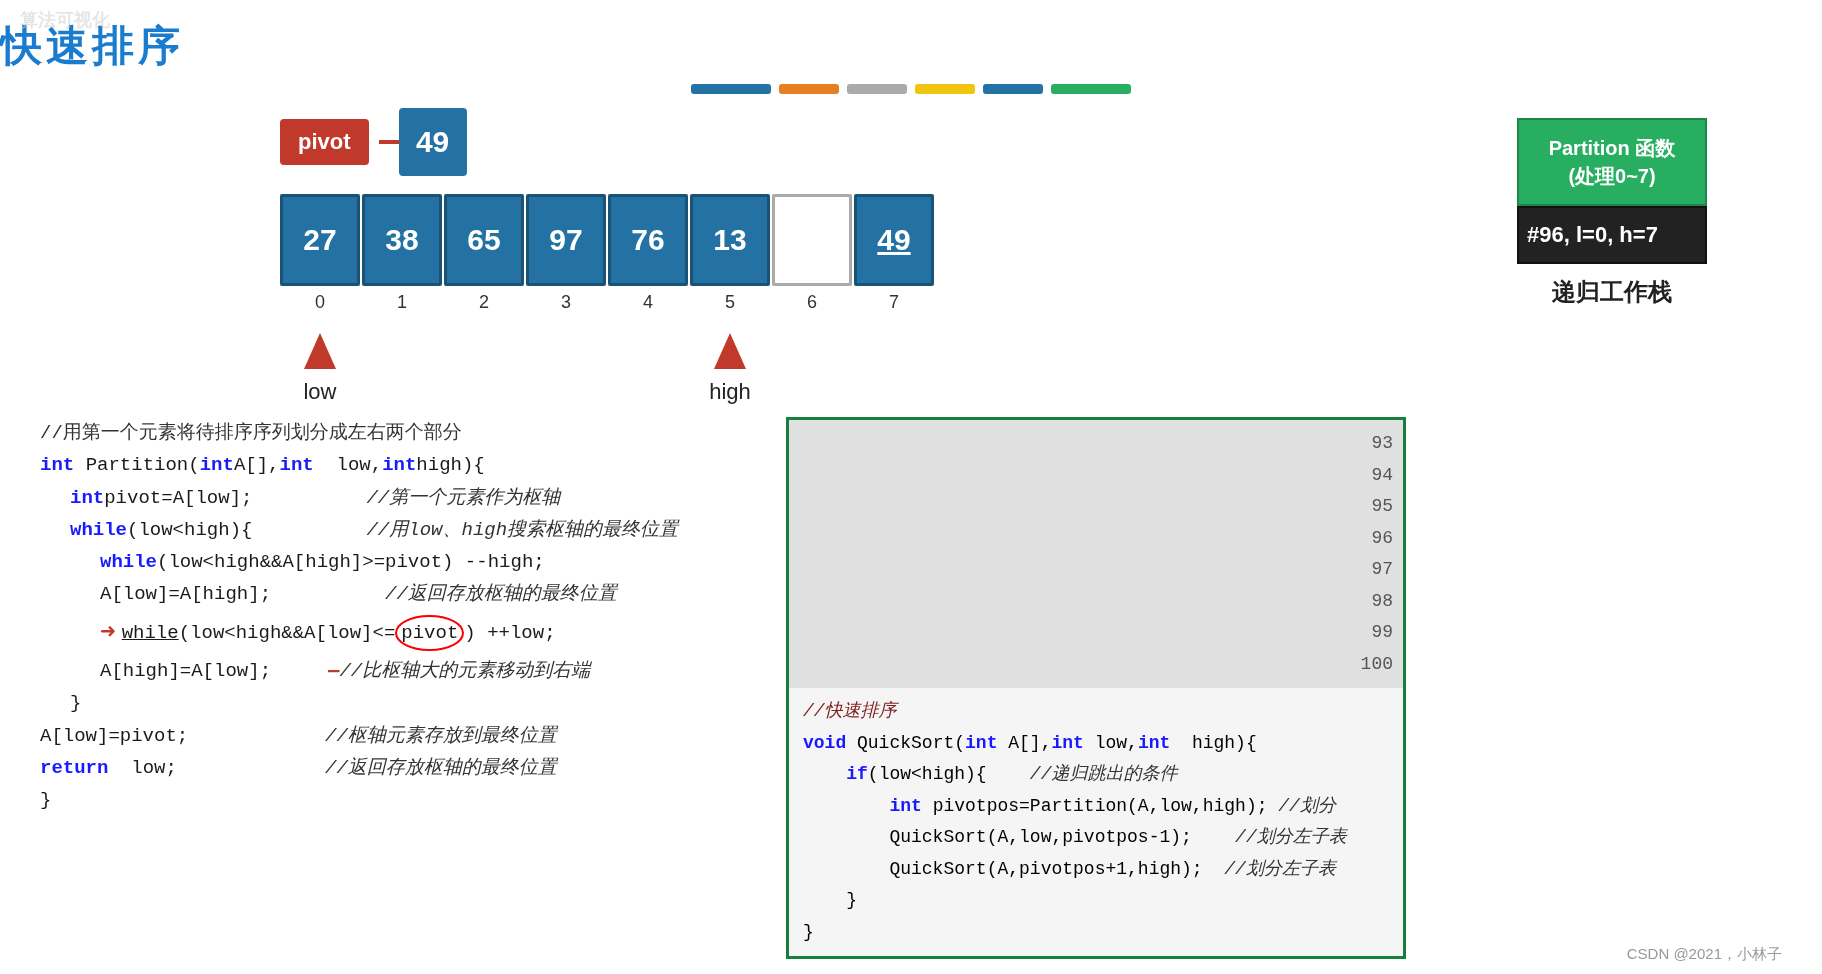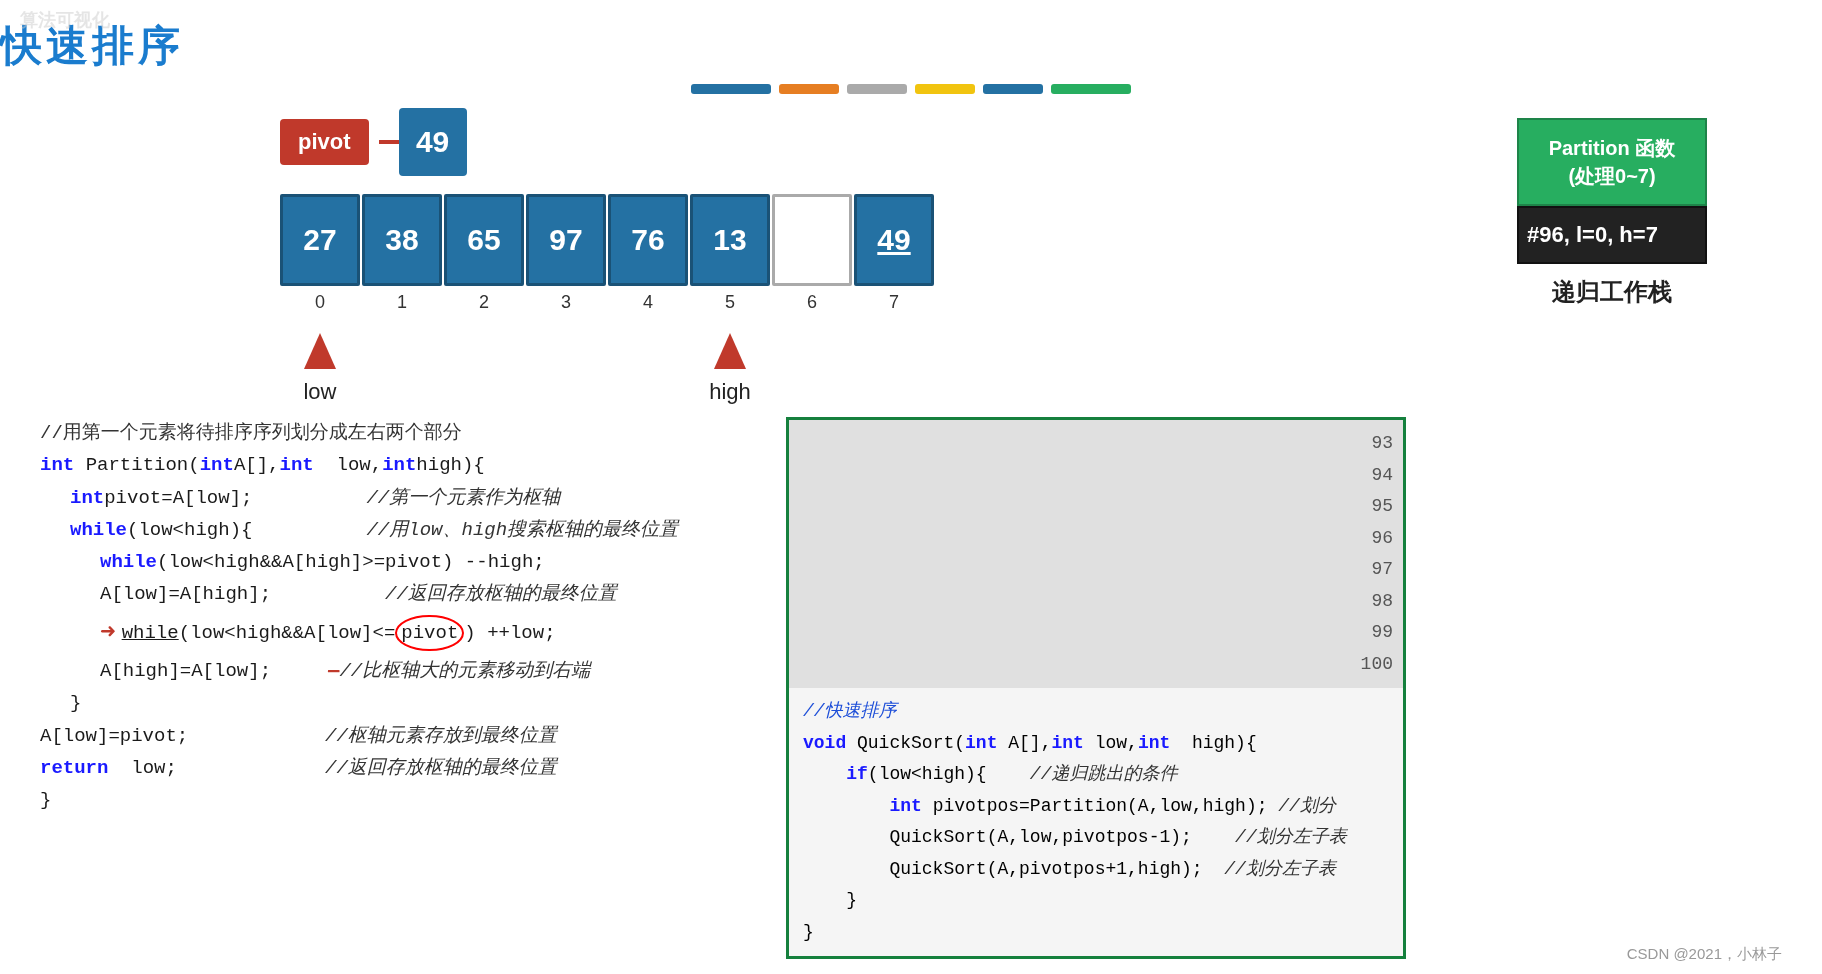--- a/index.html
+++ b/index.html
@@ -408,21 +408,21 @@
       <div>93</div>
       <div>94</div>
       <div>95</div>
       <div>96</div>
       <div>97</div>
       <div>98</div>
       <div>99</div>
       <div>100</div>
     </div>
     <div class="code-content">
-      <div style="color:#1d4ed8;font-style:italic;">//快速排序</div>
+      <div style="color:#7f1d1d;font-style:italic;">//快速排序</div>
       <div><span class="bold-kw">void</span> QuickSort(<span class="bold-kw">int</span> A[],<span class="bold-kw">int</span> low,<span class="bold-kw">int</span>  high){</div>
       <div>    <span class="bold-kw">if</span>(low&lt;high){    <span style="color:#333;font-style:italic;">//递归跳出的条件</span></div>
       <div>        <span class="bold-kw">int</span> pivotpos=Partition(A,low,high); <span style="color:#333;font-style:italic;">//划分</span></div>
       <div>        QuickSort(A,low,pivotpos-1);    <span style="color:#333;font-style:italic;">//划分左子表</span></div>
       <div>        QuickSort(A,pivotpos+1,high);  <span style="color:#333;font-style:italic;">//划分左子表</span></div>
       <div>    }</div>
       <div>}</div>
     </div>
   </div>
 </div>

